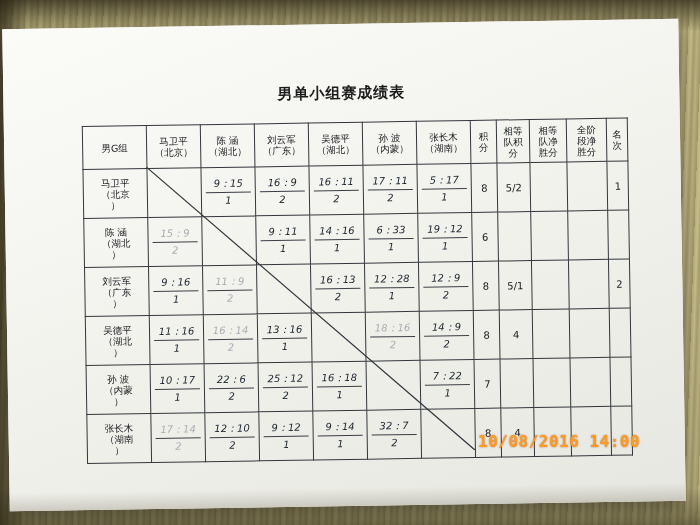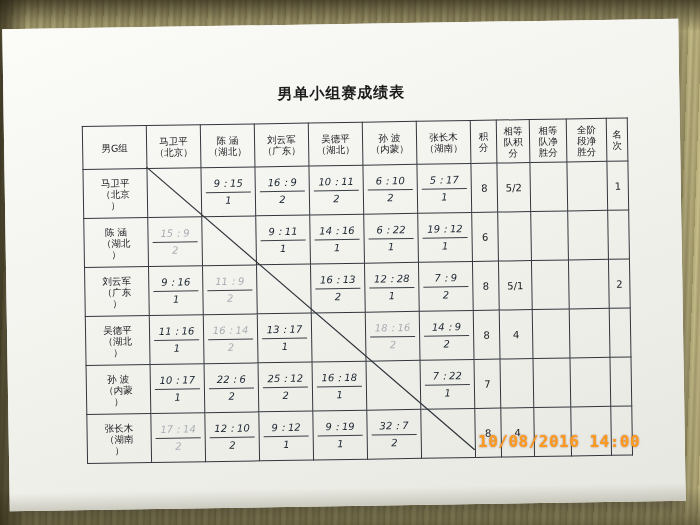--- a/index.html
+++ b/index.html
@@ -258,25 +258,25 @@
               <td class="diag"></td>
               <td class="score-cell">
                 <span class="score-top">9：15</span>
                 <span class="score-bot">1</span>
               </td>
               <td class="score-cell">
                 <span class="score-top">16：9</span>
                 <span class="score-bot">2</span>
               </td>
               <td class="score-cell">
-                <span class="score-top">10：11</span>
-                <span class="score-bot">2</span>
-              </td>
-              <td class="score-cell">
-                <span class="score-top">6：10</span>
+                <span class="score-top">16：11</span>
+                <span class="score-bot">2</span>
+              </td>
+              <td class="score-cell">
+                <span class="score-top">17：11</span>
                 <span class="score-bot">2</span>
               </td>
               <td class="score-cell">
                 <span class="score-top">5：17</span>
                 <span class="score-bot">1</span>
               </td>
               <td class="plain">8</td>
               <td class="plain">5/2</td>
               <td class="plain"></td>
               <td class="plain"></td>
@@ -295,21 +295,21 @@
               <td class="diag"></td>
               <td class="score-cell">
                 <span class="score-top">9：11</span>
                 <span class="score-bot">1</span>
               </td>
               <td class="score-cell">
                 <span class="score-top">14：16</span>
                 <span class="score-bot">1</span>
               </td>
               <td class="score-cell">
-                <span class="score-top">6：22</span>
+                <span class="score-top">6：33</span>
                 <span class="score-bot">1</span>
               </td>
               <td class="score-cell">
                 <span class="score-top">19：12</span>
                 <span class="score-bot">1</span>
               </td>
               <td class="plain">6</td>
               <td class="plain"></td>
               <td class="plain"></td>
               <td class="plain"></td>
@@ -332,21 +332,21 @@
               <td class="diag"></td>
               <td class="score-cell">
                 <span class="score-top">16：13</span>
                 <span class="score-bot">2</span>
               </td>
               <td class="score-cell">
                 <span class="score-top">12：28</span>
                 <span class="score-bot">1</span>
               </td>
               <td class="score-cell">
-                <span class="score-top">7：9</span>
+                <span class="score-top">12：9</span>
                 <span class="score-bot">2</span>
               </td>
               <td class="plain">8</td>
               <td class="plain">5/1</td>
               <td class="plain"></td>
               <td class="plain"></td>
               <td class="plain">2</td>
             </tr>
             <tr class="body-row">
               <td class="rowhead">
@@ -356,21 +356,21 @@
               </td>
               <td class="score-cell">
                 <span class="score-top">11：16</span>
                 <span class="score-bot">1</span>
               </td>
               <td class="score-cell faint">
                 <span class="score-top">16：14</span>
                 <span class="score-bot">2</span>
               </td>
               <td class="score-cell">
-                <span class="score-top">13：17</span>
+                <span class="score-top">13：16</span>
                 <span class="score-bot">1</span>
               </td>
               <td class="diag"></td>
               <td class="score-cell faint">
                 <span class="score-top">18：16</span>
                 <span class="score-bot">2</span>
               </td>
               <td class="score-cell">
                 <span class="score-top">14：9</span>
                 <span class="score-bot">2</span>
@@ -426,21 +426,21 @@
               </td>
               <td class="score-cell">
                 <span class="score-top">12：10</span>
                 <span class="score-bot">2</span>
               </td>
               <td class="score-cell">
                 <span class="score-top">9：12</span>
                 <span class="score-bot">1</span>
               </td>
               <td class="score-cell">
-                <span class="score-top">9：19</span>
+                <span class="score-top">9：14</span>
                 <span class="score-bot">1</span>
               </td>
               <td class="score-cell">
                 <span class="score-top">32：7</span>
                 <span class="score-bot">2</span>
               </td>
               <td class="diag"></td>
               <td class="plain">8</td>
               <td class="plain">4</td>
               <td class="plain"></td>

